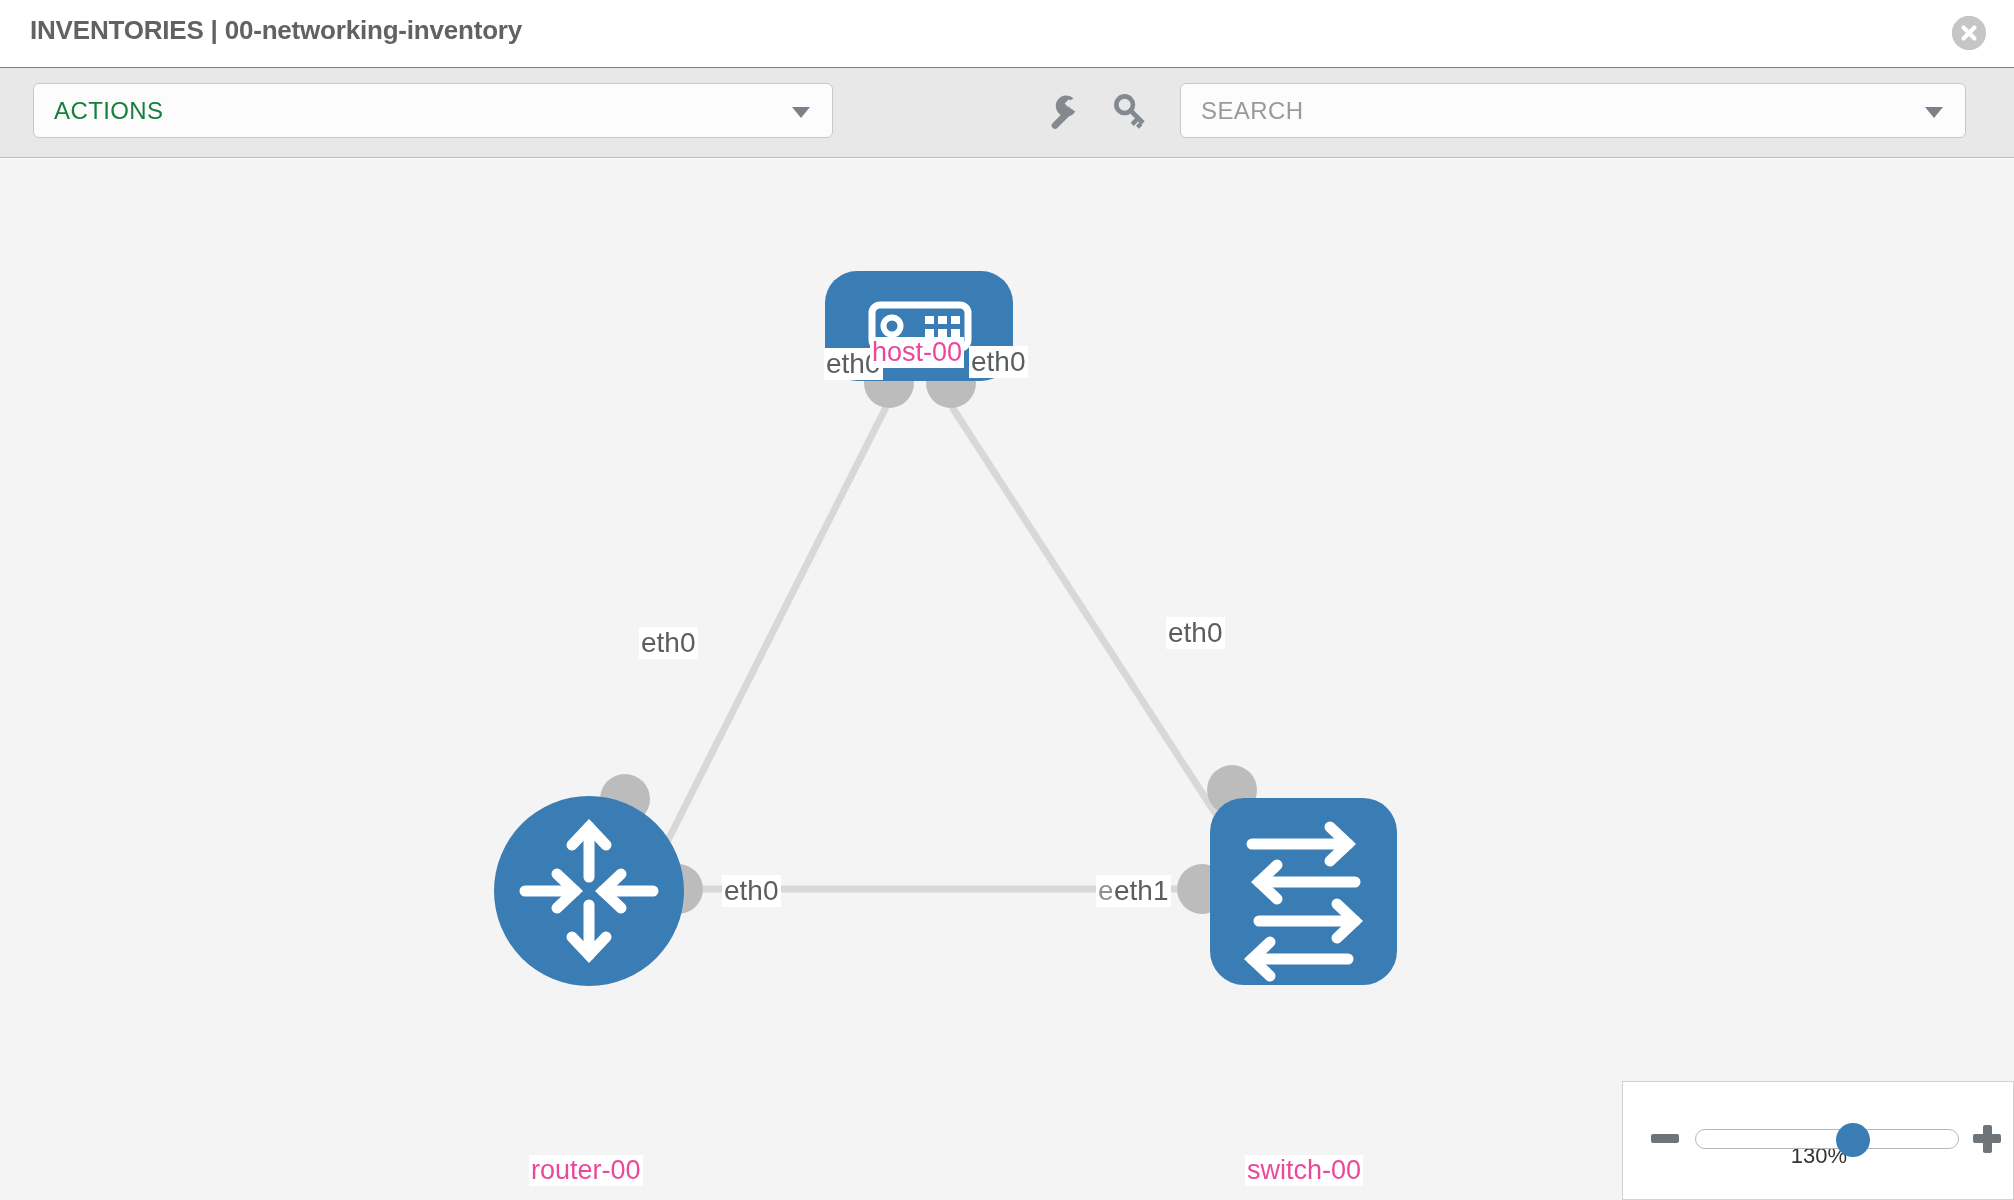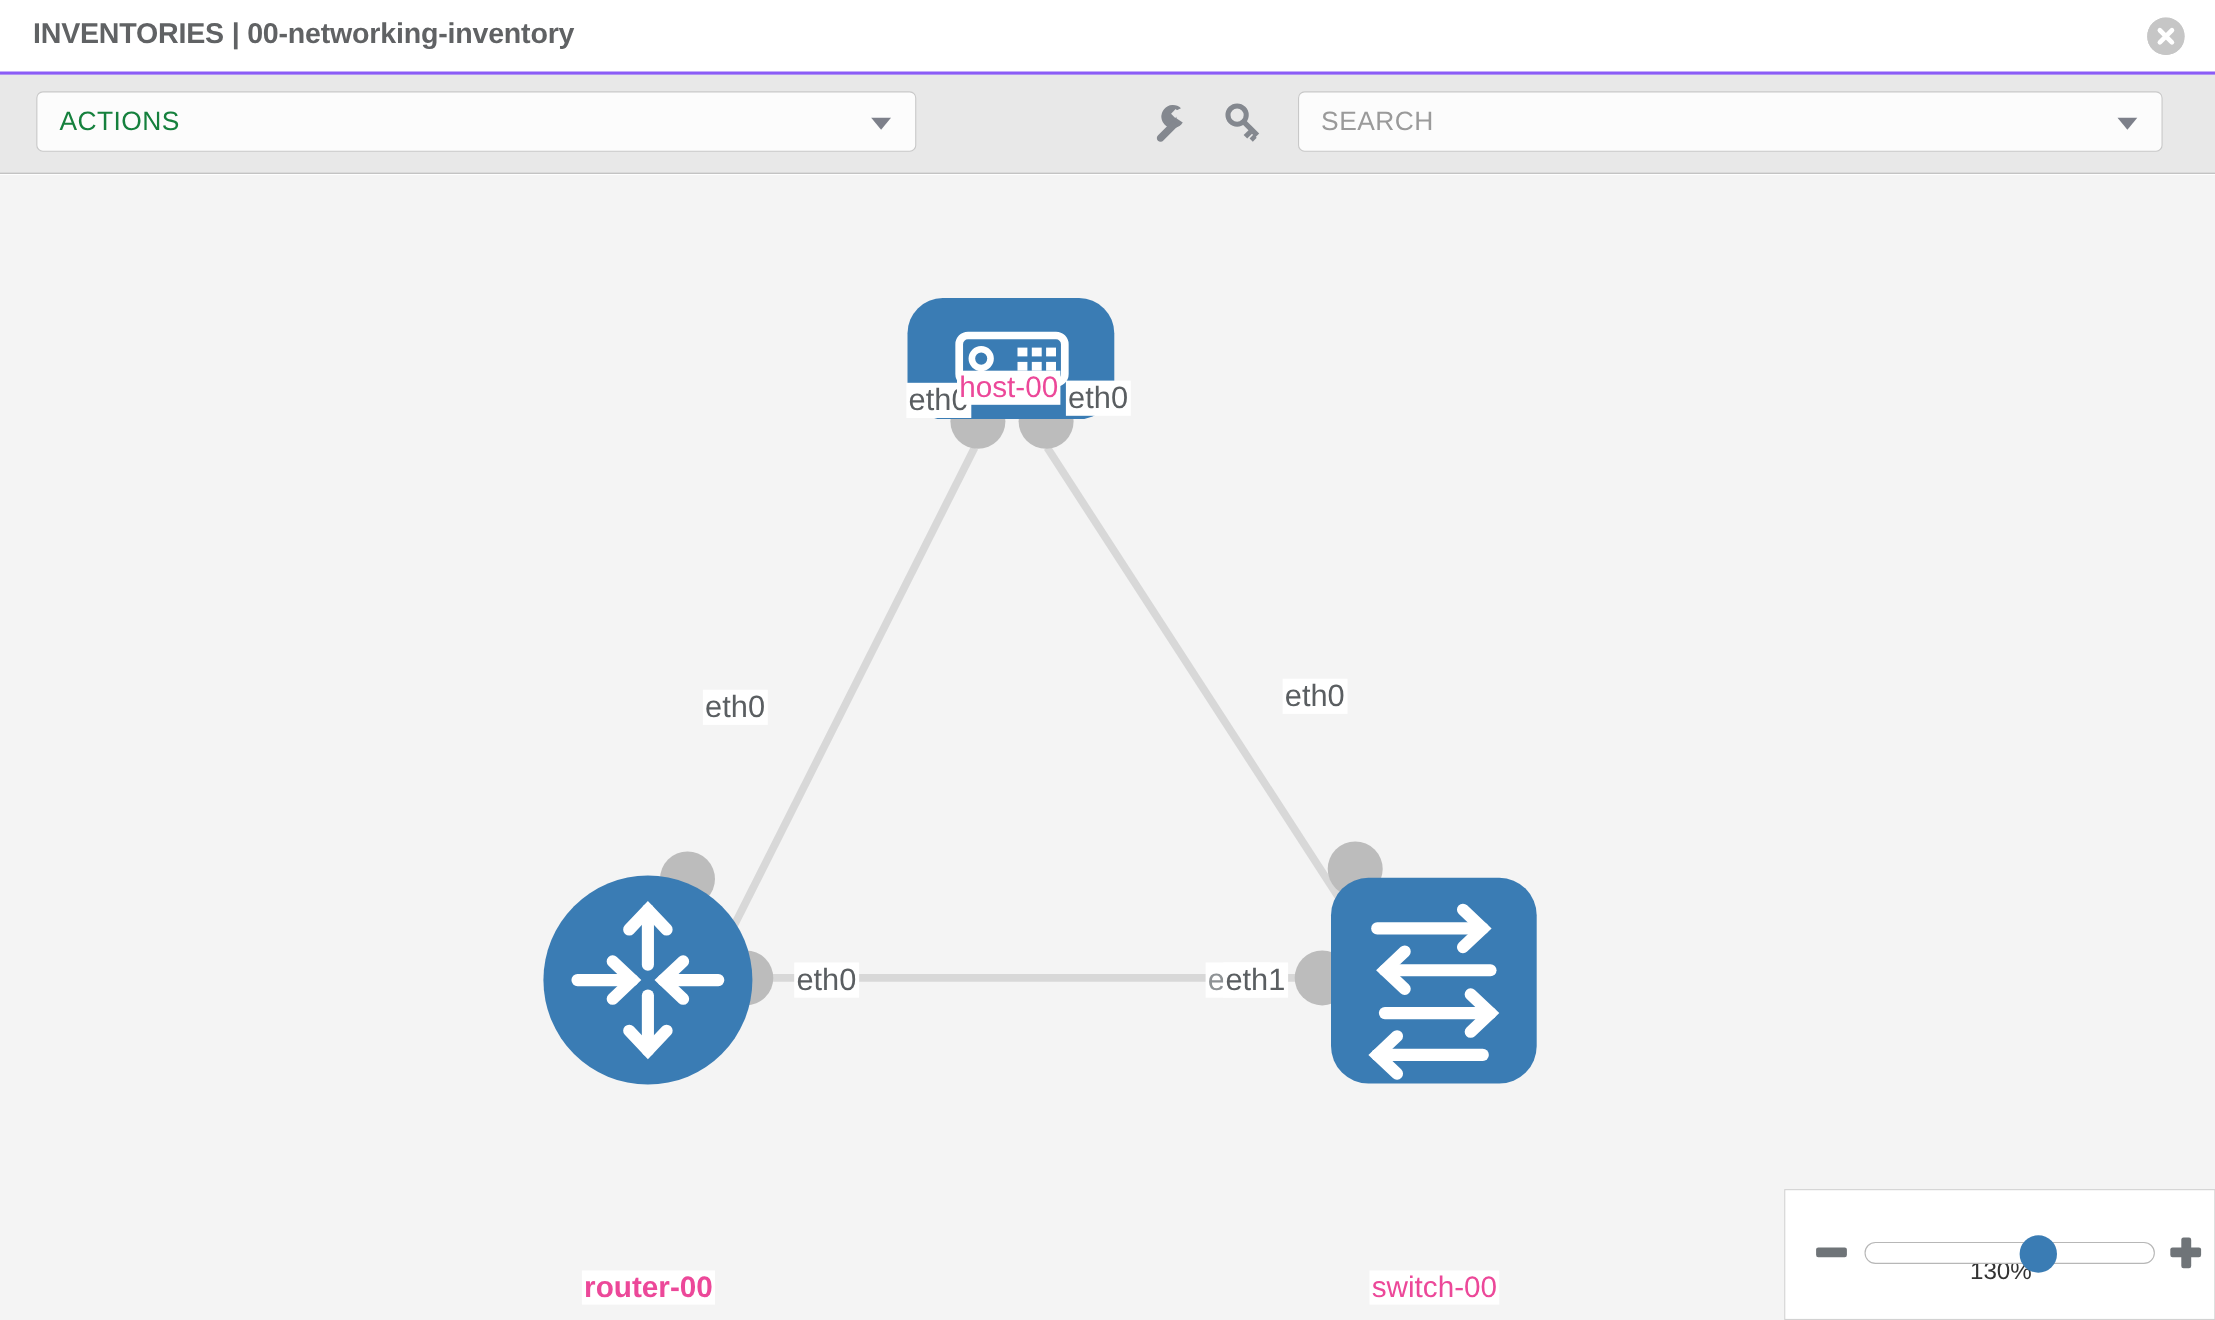--- a/index.html
+++ b/index.html
@@ -19,21 +19,21 @@
     background: #ffffff;
   }
 
   
   .header {
     position: absolute;
     left: 0; top: 0;
     width: 2014px;
     height: 68px;
     background: #ffffff;
-    border-bottom: 3px solid #8b5cf6;
+    border-bottom: 1px solid #8b5cf6;
   }
   .header-title {
     position: absolute;
     left: 30px;
     top: 15px;
     font-size: 26px;
     font-weight: bold;
     font-stretch: condensed;
     letter-spacing: -0.2px;
     color: #606264;
@@ -348,21 +348,21 @@
     <div class="node-label" style="left:870px; top:178px;">host-00</div>
     <div class="iface-label" style="left:969px; top:187px;">eth0</div>
 
     <div class="iface-label" style="left:639px; top:468px;">eth0</div>
     <div class="iface-label" style="left:1166px; top:458px;">eth0</div>
 
     <div class="iface-label" style="left:722px; top:716px;">eth0</div>
     <div class="iface-label" style="left:1096px; top:716px; color:#8e9295;">eth0</div>
     <div class="iface-label" style="left:1112px; top:716px;">eth1</div>
 
-    <div class="node-label" style="left:529px; top:996px;font-weight:bold;">router-00</div>
+    <div class="node-label" style="left:529px; top:996px;">router-00</div>
     <div class="node-label" style="left:1245px; top:996px;">switch-00</div>
   </div>
 
   <div class="zoom-panel">
     <div class="zoom-value">130%</div>
     <div class="zoom-minus"></div>
     <div class="zoom-track">
       <div class="zoom-handle" id="zoom-handle" style="left: 140.3px;"></div>
     </div>
     <div class="zoom-plus"></div>

